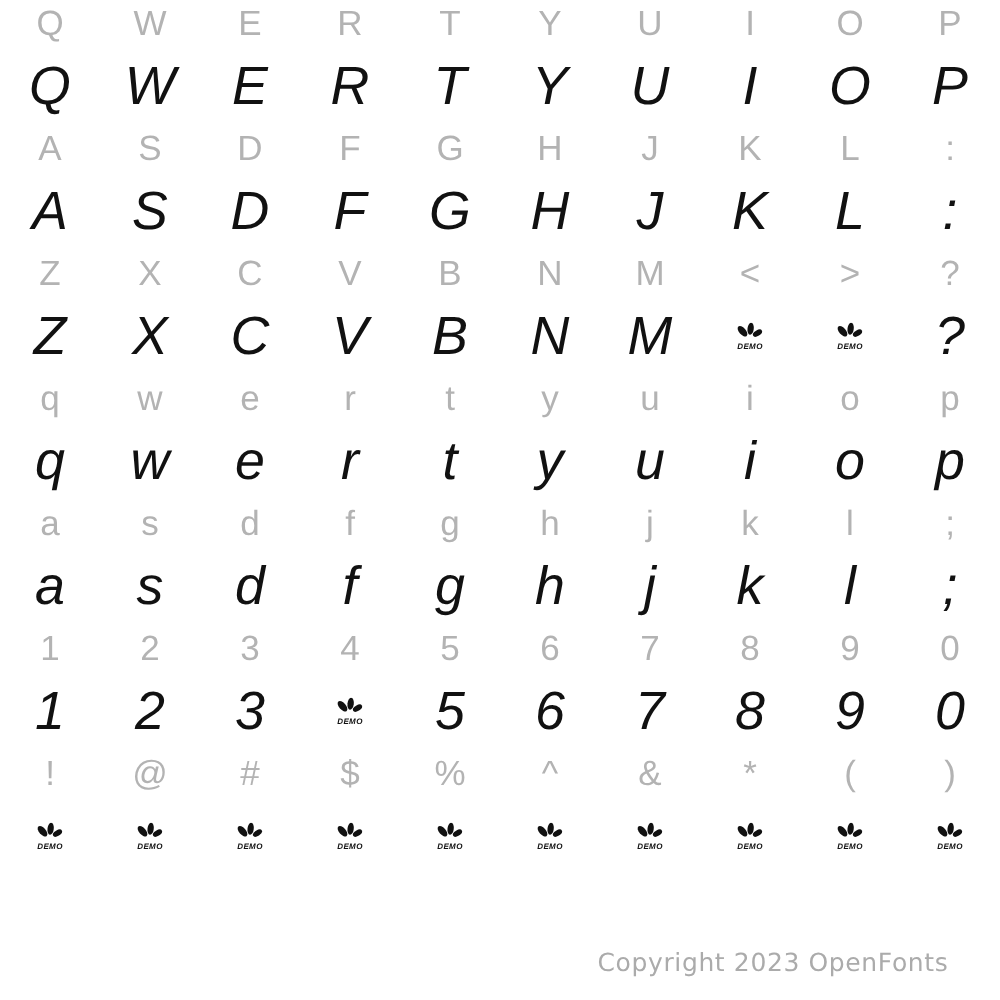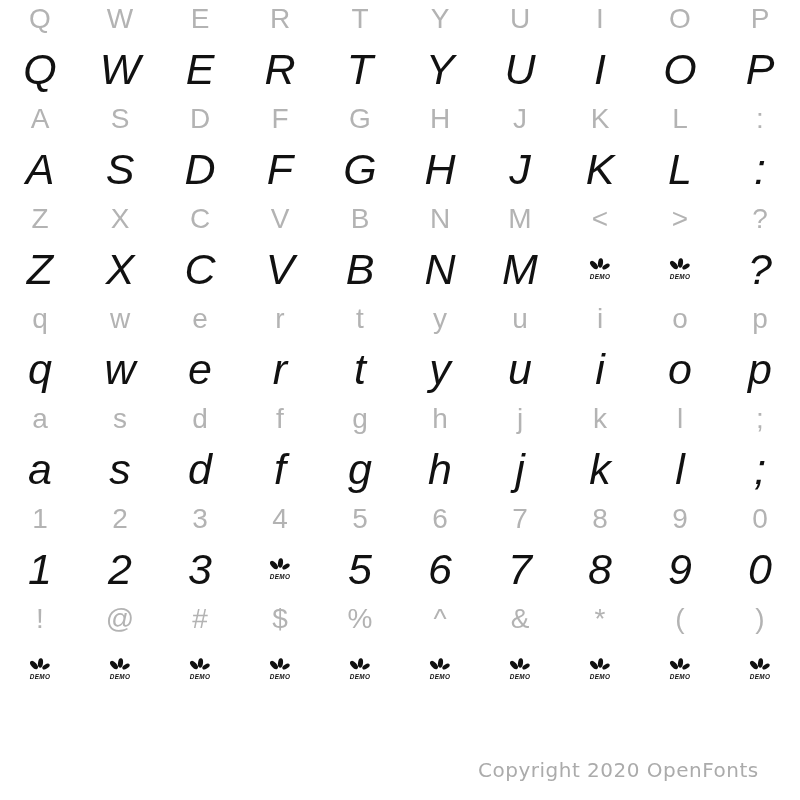--- a/index.html
+++ b/index.html
@@ -322,13 +322,13 @@
           <g fill="#111111">
             <ellipse cx="8" cy="7" rx="2.7" ry="5" transform="rotate(-42 8 7)"></ellipse>
             <ellipse cx="14.5" cy="5" rx="2.5" ry="4.8" transform="rotate(7 14.5 5)"></ellipse>
             <ellipse cx="20" cy="8.5" rx="2.2" ry="4.1" transform="rotate(58 20 8.5)"></ellipse>
             <text x="14" y="21" text-anchor="middle" font-family="Liberation Sans, sans-serif" font-size="6.4" font-weight="bold" letter-spacing="0.3">DEMO</text>
           </g>
         </svg></span>
     </div>
   </div>
 
-<div class="copyright">Copyright 2020 OpenFonts</div>
+<div class="copyright">Copyright 2023 OpenFonts</div>
 
 </body></html>

